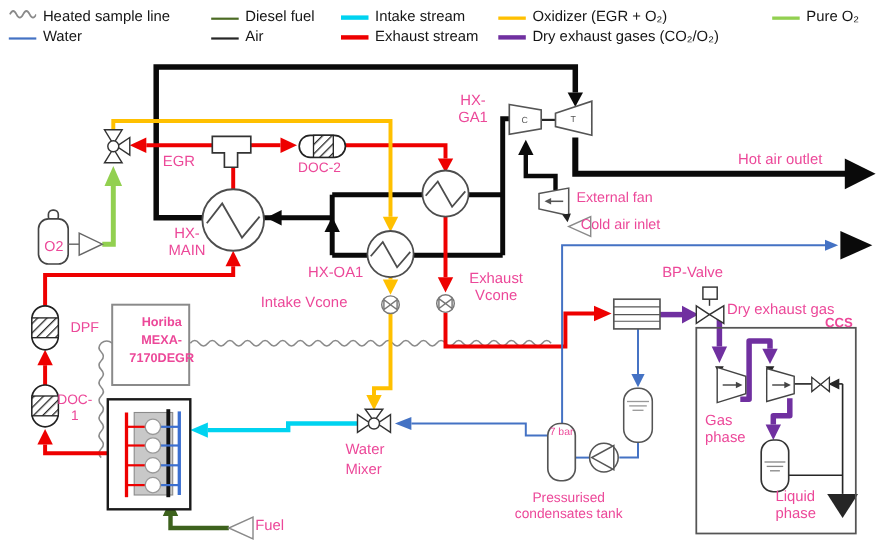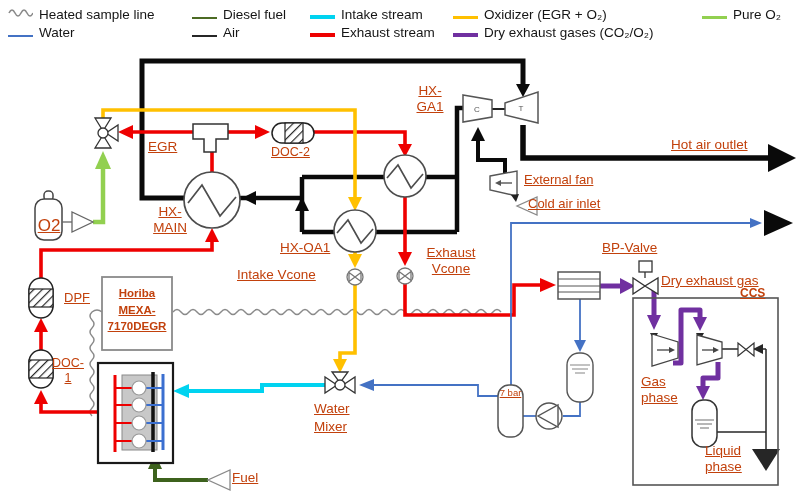--- a/index.html
+++ b/index.html
@@ -1,22 +1,22 @@
 <!DOCTYPE html>
 <html><head>
 <meta charset="utf-8">
 <style>
   html,body{margin:0;padding:0;background:#fff;}
   #canvas{position:relative;width:800px;height:497px;background:#fff;overflow:hidden;
           font-family:"Liberation Sans",sans-serif;}
   svg{position:absolute;left:0;top:0;}
-  .lbl{position:absolute;font-size:13.5px;line-height:1.22;color:#c2410c;
-       white-space:pre-line;z-index:5;text-decoration:underline;}
+  .lbl{position:absolute;font-size:13.5px;line-height:1.22;color:#ec4899;
+       white-space:pre-line;z-index:5;}
   .center{text-align:center;}
-  .bold{font-weight:bold;}
+  .bold{font-weight:bold;padding-left:10px;}
   .leg{position:absolute;display:flex;align-items:center;gap:6px;height:16px;z-index:5;text-align:right;}
   .leg .txt{font-size:13.5px;color:#151515;white-space:nowrap;}
   .sw{display:inline-block;width:25px;flex:0 0 25px;}
   .swline{display:inline-block;width:25px;}
 </style>
 </head>
 <body>
 <div id="canvas">
 
 <svg width="800" height="497" viewBox="0 0 800 497">
@@ -336,21 +336,21 @@
   <span class="txt">Pure O₂</span>
 </div>
 
 <div class="lbl" style="left:148px;top:139px">EGR</div>
 <div class="lbl" style="left:271px;top:145px;font-size:12.5px">DOC-2</div>
 <div class="lbl center" style="left:142px;top:204px;width:56px">HX-
 MAIN</div>
 <div class="lbl center" style="left:406px;top:83px;width:48px">HX-
 GA1</div>
 <div class="lbl" style="left:280px;top:240px">HX-OA1</div>
-<div class="lbl center" style="left:35px;top:216px;width:28px;font-size:17px">O2</div>
+<div class="lbl center" style="left:35px;top:216px;width:28px;font-size:13px">O2</div>
 <div class="lbl" style="left:64px;top:290px;font-size:13px">DPF</div>
 <div class="lbl center" style="left:51px;top:356px;width:34px;font-size:12.5px">DOC-
 1</div>
 <div class="lbl center bold" style="left:103px;top:285px;width:68px;font-size:11.5px;line-height:1.45">Horiba
 MEXA-
 7170DEGR</div>
 <div class="lbl" style="left:237px;top:267px">Intake Vcone</div>
 <div class="lbl center" style="left:418px;top:245px;width:66px">Exhaust
 Vcone</div>
 <div class="lbl" style="left:314px;top:400px;line-height:1.35">Water
@@ -358,16 +358,18 @@
 <div class="lbl" style="left:602px;top:240px">BP-Valve</div>
 <div class="lbl" style="left:661px;top:273px">Dry exhaust gas</div>
 <div class="lbl bold" style="left:740px;top:286px;font-size:12px">CCS</div>
 <div class="lbl" style="left:641px;top:374px">Gas
 phase</div>
 <div class="lbl" style="left:705px;top:443px">Liquid
 phase</div>
 <div class="lbl" style="left:671px;top:137px">Hot air outlet</div>
 <div class="lbl" style="left:524px;top:172px;font-size:13px">External fan</div>
 <div class="lbl" style="left:528px;top:196px;font-size:13px">Cold air inlet</div>
+<div class="lbl center" style="left:448px;top:445px;width:138px;font-size:12.5px">Pressurised
+condensates tank</div>
 <div class="lbl center" style="left:498px;top:387px;width:25px;font-size:9.5px">7 bar</div>
 <div class="lbl" style="left:232px;top:470px">Fuel</div>
 
 </div>
 
 </body></html>

